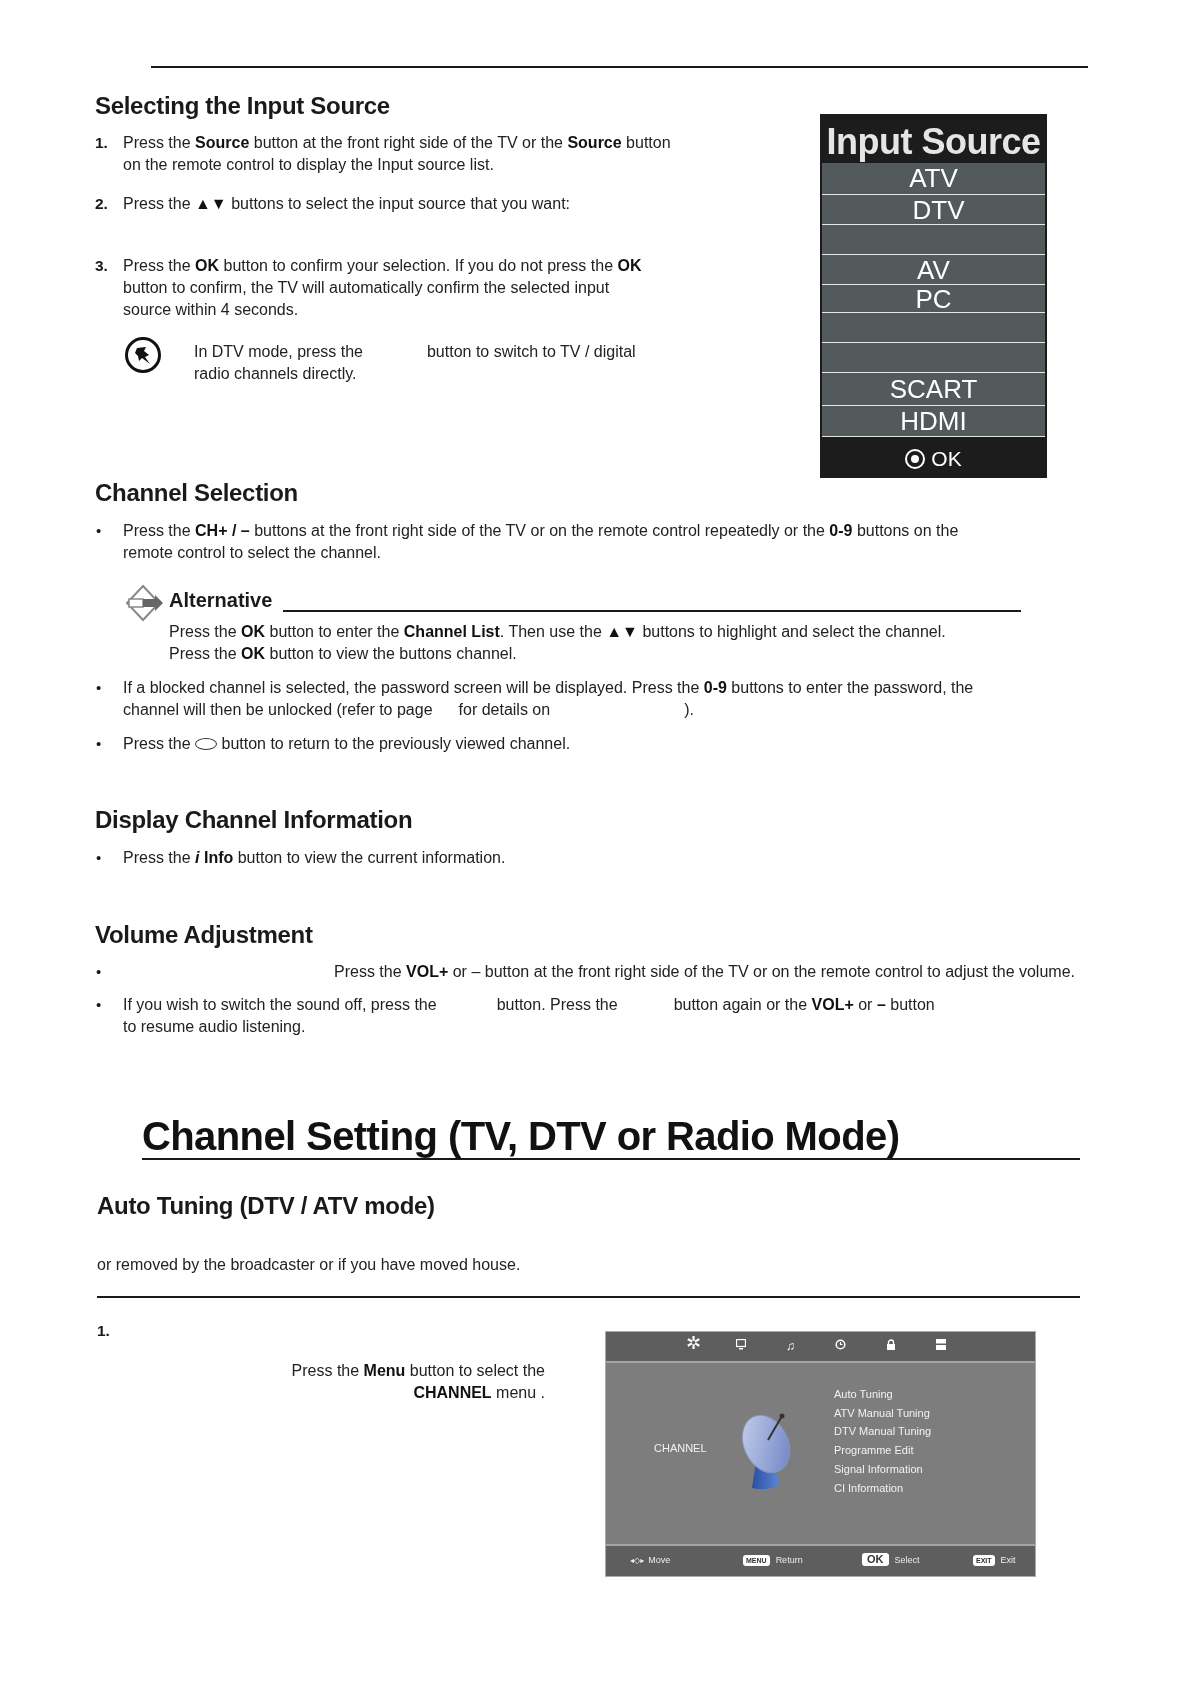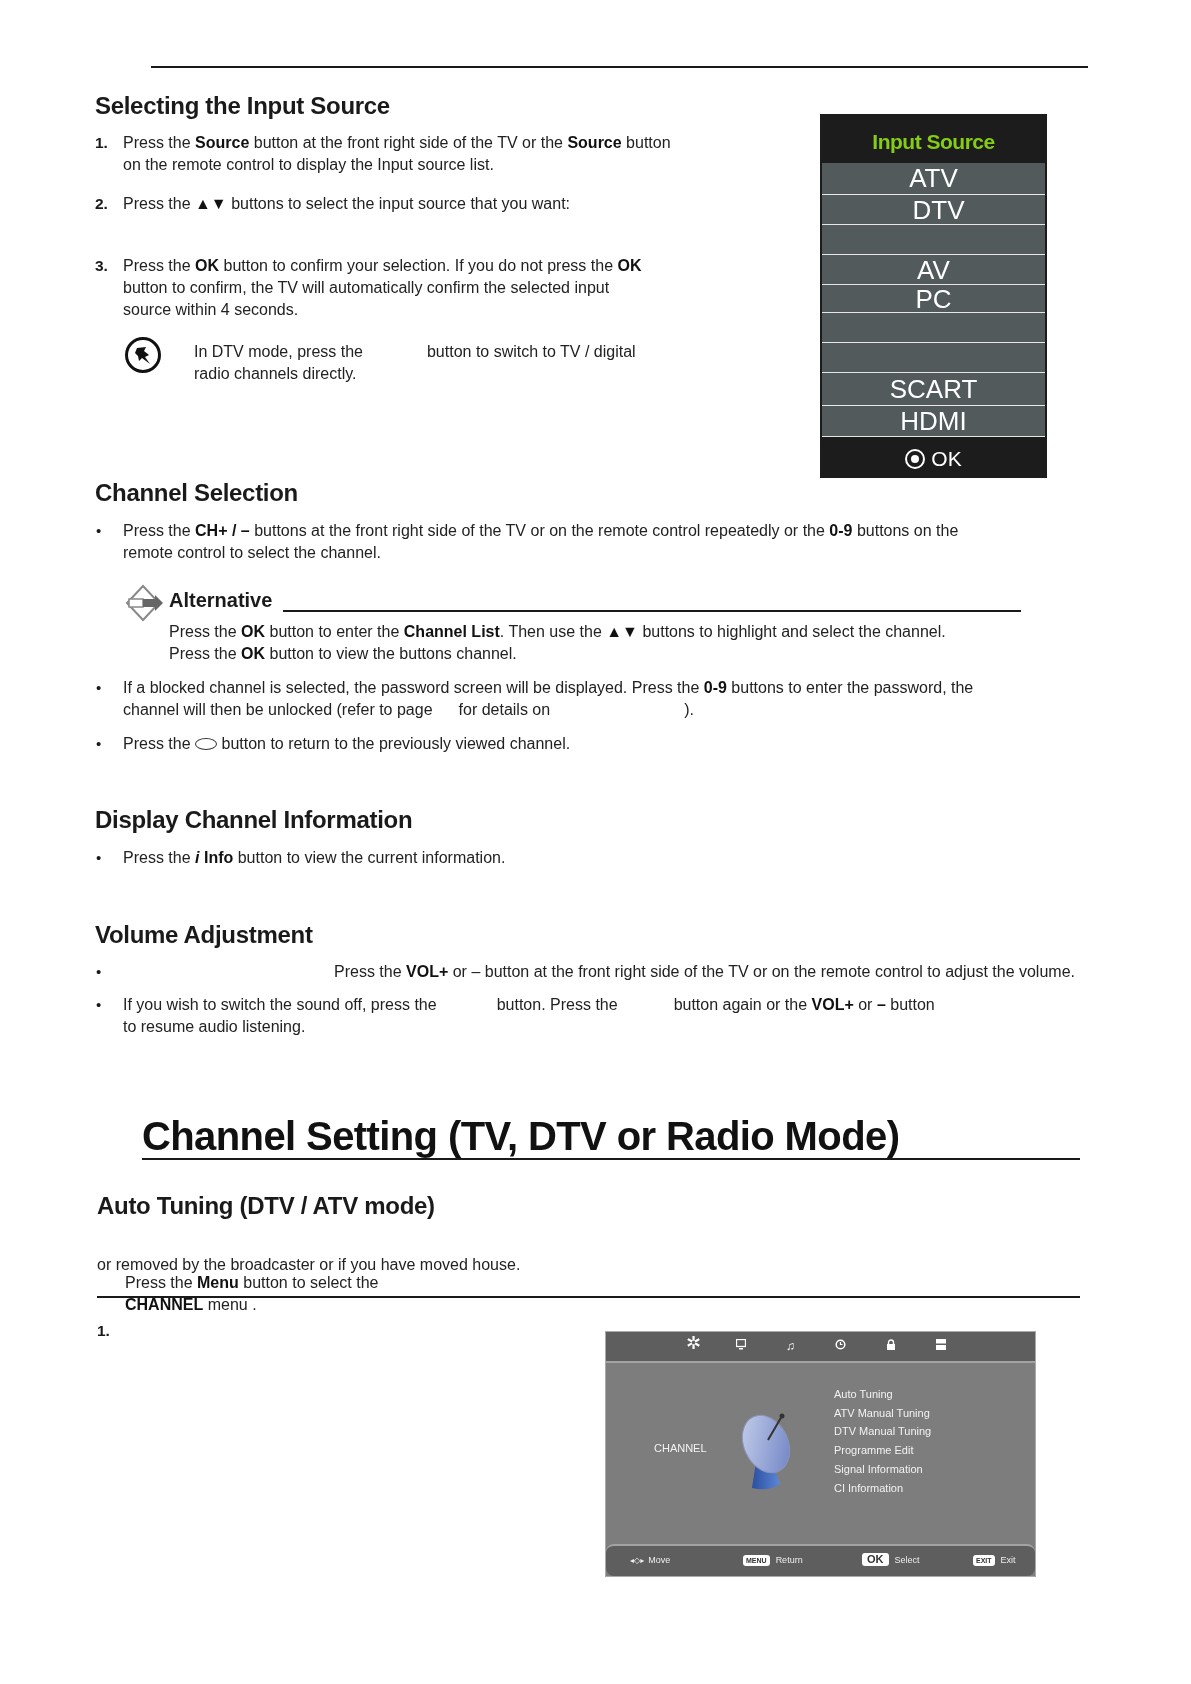--- a/index.html
+++ b/index.html
@@ -7,30 +7,30 @@
   .abs { position:absolute; }
   .rule { position:absolute; background:#1a1a1a; }
   h2.sec { position:absolute; margin:0; font-family:"Liberation Sans", sans-serif; font-weight:bold; font-size:24px; letter-spacing:-0.3px; color:#1a1a1a; }
   .p { position:absolute; margin:0; font-size:16px; line-height:22px; color:#222; }
   .num { position:absolute; font-weight:bold; font-size:15.5px; line-height:22px; }
   .bul { position:absolute; font-size:15px; line-height:22px; }
   b { font-weight:bold; color:#111; }
 
   
   .panel { position:absolute; left:820px; top:114px; width:227px; height:364px; background:#1c1c1c; }
-  .panel .title { position:absolute; left:0; top:0; width:227px; height:49px; text-align:center; color:#84cc16; font-weight:bold; font-size:21px; line-height:56px; letter-spacing:-0.5px; font-family:"Liberation Sans", sans-serif; }
+  .panel .title { position:absolute; left:0; top:0; width:227px; height:49px; text-align:center; color:#e5e5e5; font-weight:bold; font-size:36px; line-height:56px; letter-spacing:-0.5px; font-family:"Liberation Sans", sans-serif; }
   .panel .row { position:absolute; left:2px; width:223px; background:#525a5c; color:#fff; text-align:center; font-size:26px; font-family:"Liberation Sans", sans-serif; border-bottom:1.5px solid #e6e6e6; box-sizing:border-box; }
   .panel .ok { position:absolute; left:0; top:325px; width:227px; height:39px; text-align:center; color:#fff; font-size:21px; line-height:40px; }
   .okcirc { display:inline-block; width:16px; height:16px; border:2px solid #fff; border-radius:50%; vertical-align:-3px; position:relative; margin-right:6px; }
   .okcirc::after { content:""; position:absolute; left:4px; top:4px; width:8px; height:8px; background:#fff; border-radius:50%; }
 
   
   .tv { position:absolute; left:605px; top:1331px; width:429px; height:244px; background:#7d7d7d; border:1px solid #aaa; }
   .tv .top { position:absolute; left:0; top:0; width:429px; height:29px; background:#5e5e5e; border-bottom:2px solid #a3a3a3; }
-  .tv .bot { position:absolute; left:0; bottom:0; width:429px; height:30px; background:#5e5e5e; border-top:2px solid #a3a3a3;border-radius:8px; }
+  .tv .bot { position:absolute; left:0; bottom:0; width:429px; height:30px; background:#5e5e5e; border-top:2px solid #a3a3a3; }
   .tv .ic { position:absolute; top:6px; color:#fff; font-size:12px; line-height:16px; text-align:center; }
   .tv .menuitem { position:absolute; left:228px; color:#f2f2f2; font-size:11px; font-family:"Liberation Sans", sans-serif; }
   .tv .cat { position:absolute; left:48px; top:110px; color:#f2f2f2; font-size:11px; }
   .tv .hint { position:absolute; top:9px; color:#eee; font-size:9px; font-family:"Liberation Sans", sans-serif; }
   .key { display:inline-block; background:#fff; color:#333; border-radius:3px; padding:0 3px; font-size:7px; line-height:11px; font-weight:bold; margin-right:6px; vertical-align:0; }
   .key.big { font-size:11px; line-height:13px; padding:0 5px; }
 </style>
 </head>
 <body>
 
@@ -138,21 +138,21 @@
 <div class="rule" style="left:142px; top:1158px; width:938px; height:2px;"></div>
 
 <h2 class="sec" style="left:97px; top:1192px;">Auto Tuning (DTV / ATV mode)</h2>
 <p class="p" style="left:97px; top:1232px; width:990px;">
   <br>
   <span>or removed by the broadcaster or if you have moved house.</span>
 </p>
 <div class="rule" style="left:97px; top:1296px; width:983px; height:1.5px;"></div>
 
 <span class="num" style="left:97px; top:1320px;">1.</span>
-<p class="p" style="left:125px; top:1272px; width:420px;">
+<p class="p" style="left:125px; top:1360px; width:420px;text-align:right;">
   <span>Press the </span><b>Menu</b><span> button to select the</span><br>
   <b>CHANNEL</b><span> menu .</span>
 </p>
 
 <div class="tv">
   <div class="top">
     <span class="ic" style="left:80px; top:3px; font-size:18px;">✲</span>
     <span class="ic" style="left:130px;">
       <svg width="10" height="11" viewBox="0 0 10 11">
           <rect x="0.5" y="0.5" width="9" height="7" fill="none" stroke="#fff" stroke-width="1.3"></rect>

